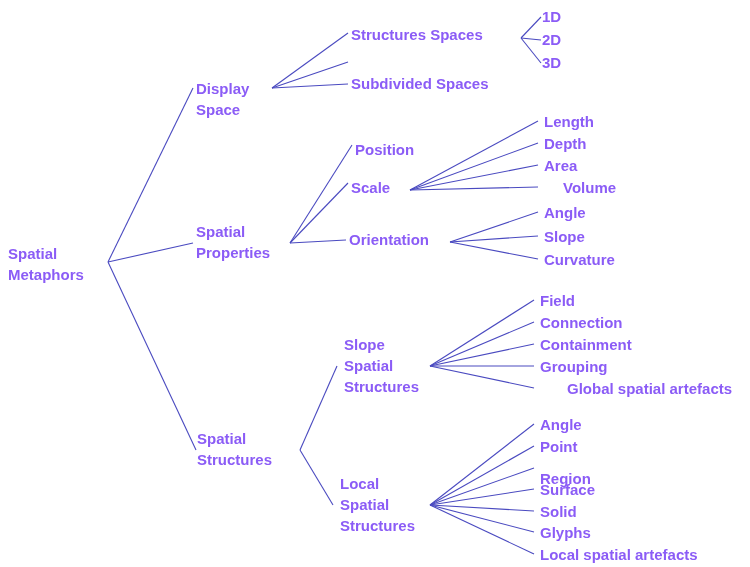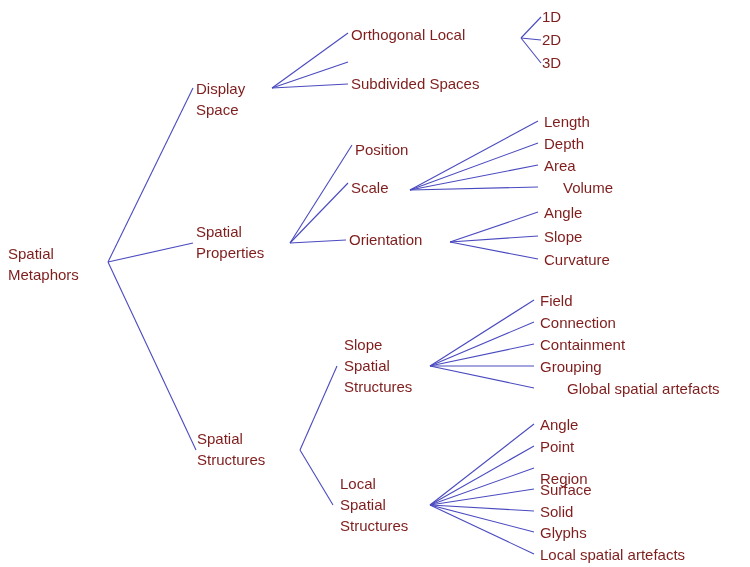--- a/index.html
+++ b/index.html
@@ -18,24 +18,24 @@
   }
   #edge-layer {
     position: absolute;
     left: 0;
     top: 0;
     width: 750px;
     height: 567px;
   }
   .node-label {
     position: absolute;
-    color: #7f1d1d;
+    color: #8b5cf6;
     font-family: "Liberation Sans", "DejaVu Sans", sans-serif;
     font-size: 15px;
-    font-weight: normal;
+    font-weight: bold;
     line-height: 21px;
     white-space: pre;
     letter-spacing: 0px;
   }
   .node-label.multiline {
     white-space: pre-line;
   }
 </style>
 </head>
 <body>
@@ -94,21 +94,21 @@
 
   <div class="node-label multiline" style="left:196px; top:78px;">Display
 Space</div>
 
   <div class="node-label multiline" style="left:196px; top:221px;">Spatial
 Properties</div>
 
   <div class="node-label multiline" style="left:197px; top:428px;">Spatial
 Structures</div>
 
-  <div class="node-label" style="left:351px; top:24px;">Orthogonal Local</div>
+  <div class="node-label" style="left:351px; top:24px;">Structures Spaces</div>
 
 
   <div class="node-label" style="left:351px; top:73px;">Subdivided Spaces</div>
 
   <div class="node-label" style="left:542px; top:6px;">1D</div>
 
   <div class="node-label" style="left:542px; top:29px;">2D</div>
 
   <div class="node-label" style="left:542px; top:52px;">3D</div>
 

